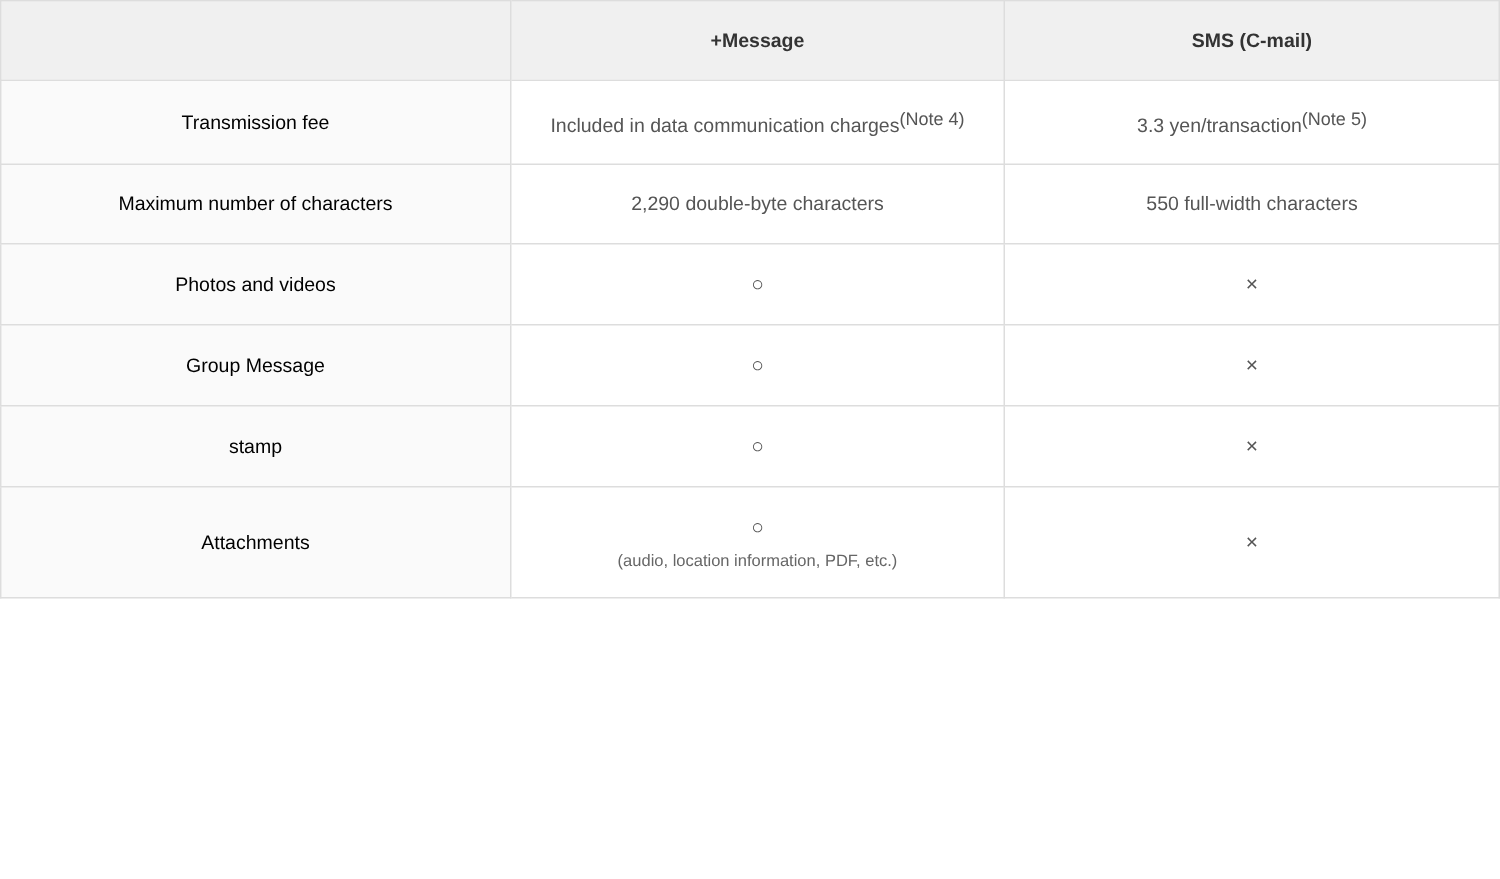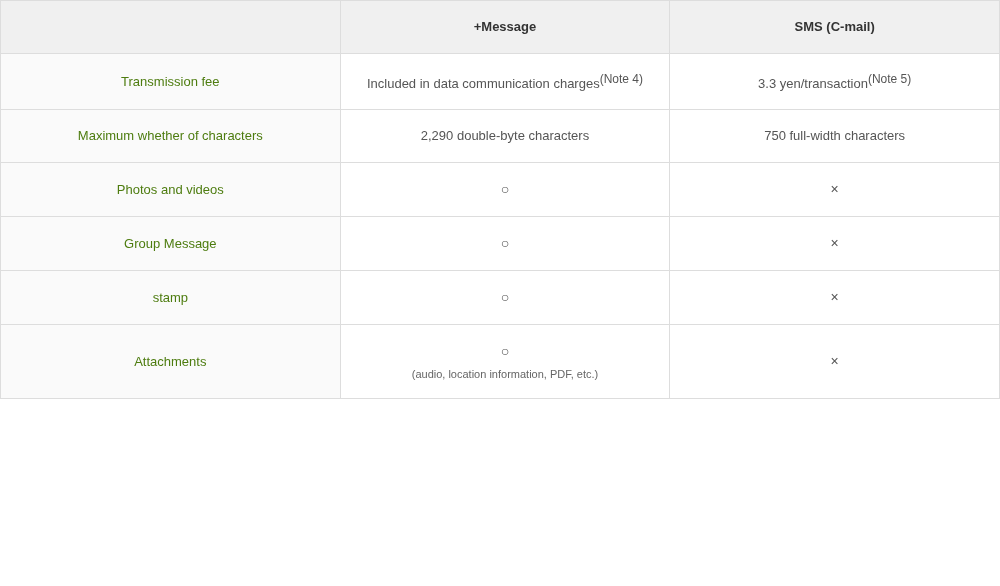--- a/index.html
+++ b/index.html
@@ -36,21 +36,21 @@
       font-size: 13px;
       color: #333;
     }
 
     thead th:first-child {
       background-color: #f0f0f0;
     }
 
     tbody td:first-child {
       background-color: #fafafa;
-      color: #4d7c0f;
+      color: #000000;
       font-size: 13px;
     }
 
     tbody td {
       background-color: #fff;
       font-size: 13px;
       color: #555;
     }
 
     .superscript {
@@ -99,27 +99,27 @@
         <span>Included in data communication charges</span><span class="superscript">(Note 4)</span>
       </td>
       <td>
         <span>3.3 yen/transaction</span><span class="superscript">(Note 5)</span>
       </td>
     </tr>
 
 
     <tr>
       <td>
-        <span>Maximum whether of characters</span>
+        <span>Maximum number of characters</span>
       </td>
       <td>
         <span>2,290 double-byte characters</span>
       </td>
       <td>
-        <span>750 full-width characters</span>
+        <span>550 full-width characters</span>
       </td>
     </tr>
 
     <tr>
       <td>
         <span>Photos and videos</span>
       </td>
       <td>
         <span class="circle-mark">○</span>
       </td>

